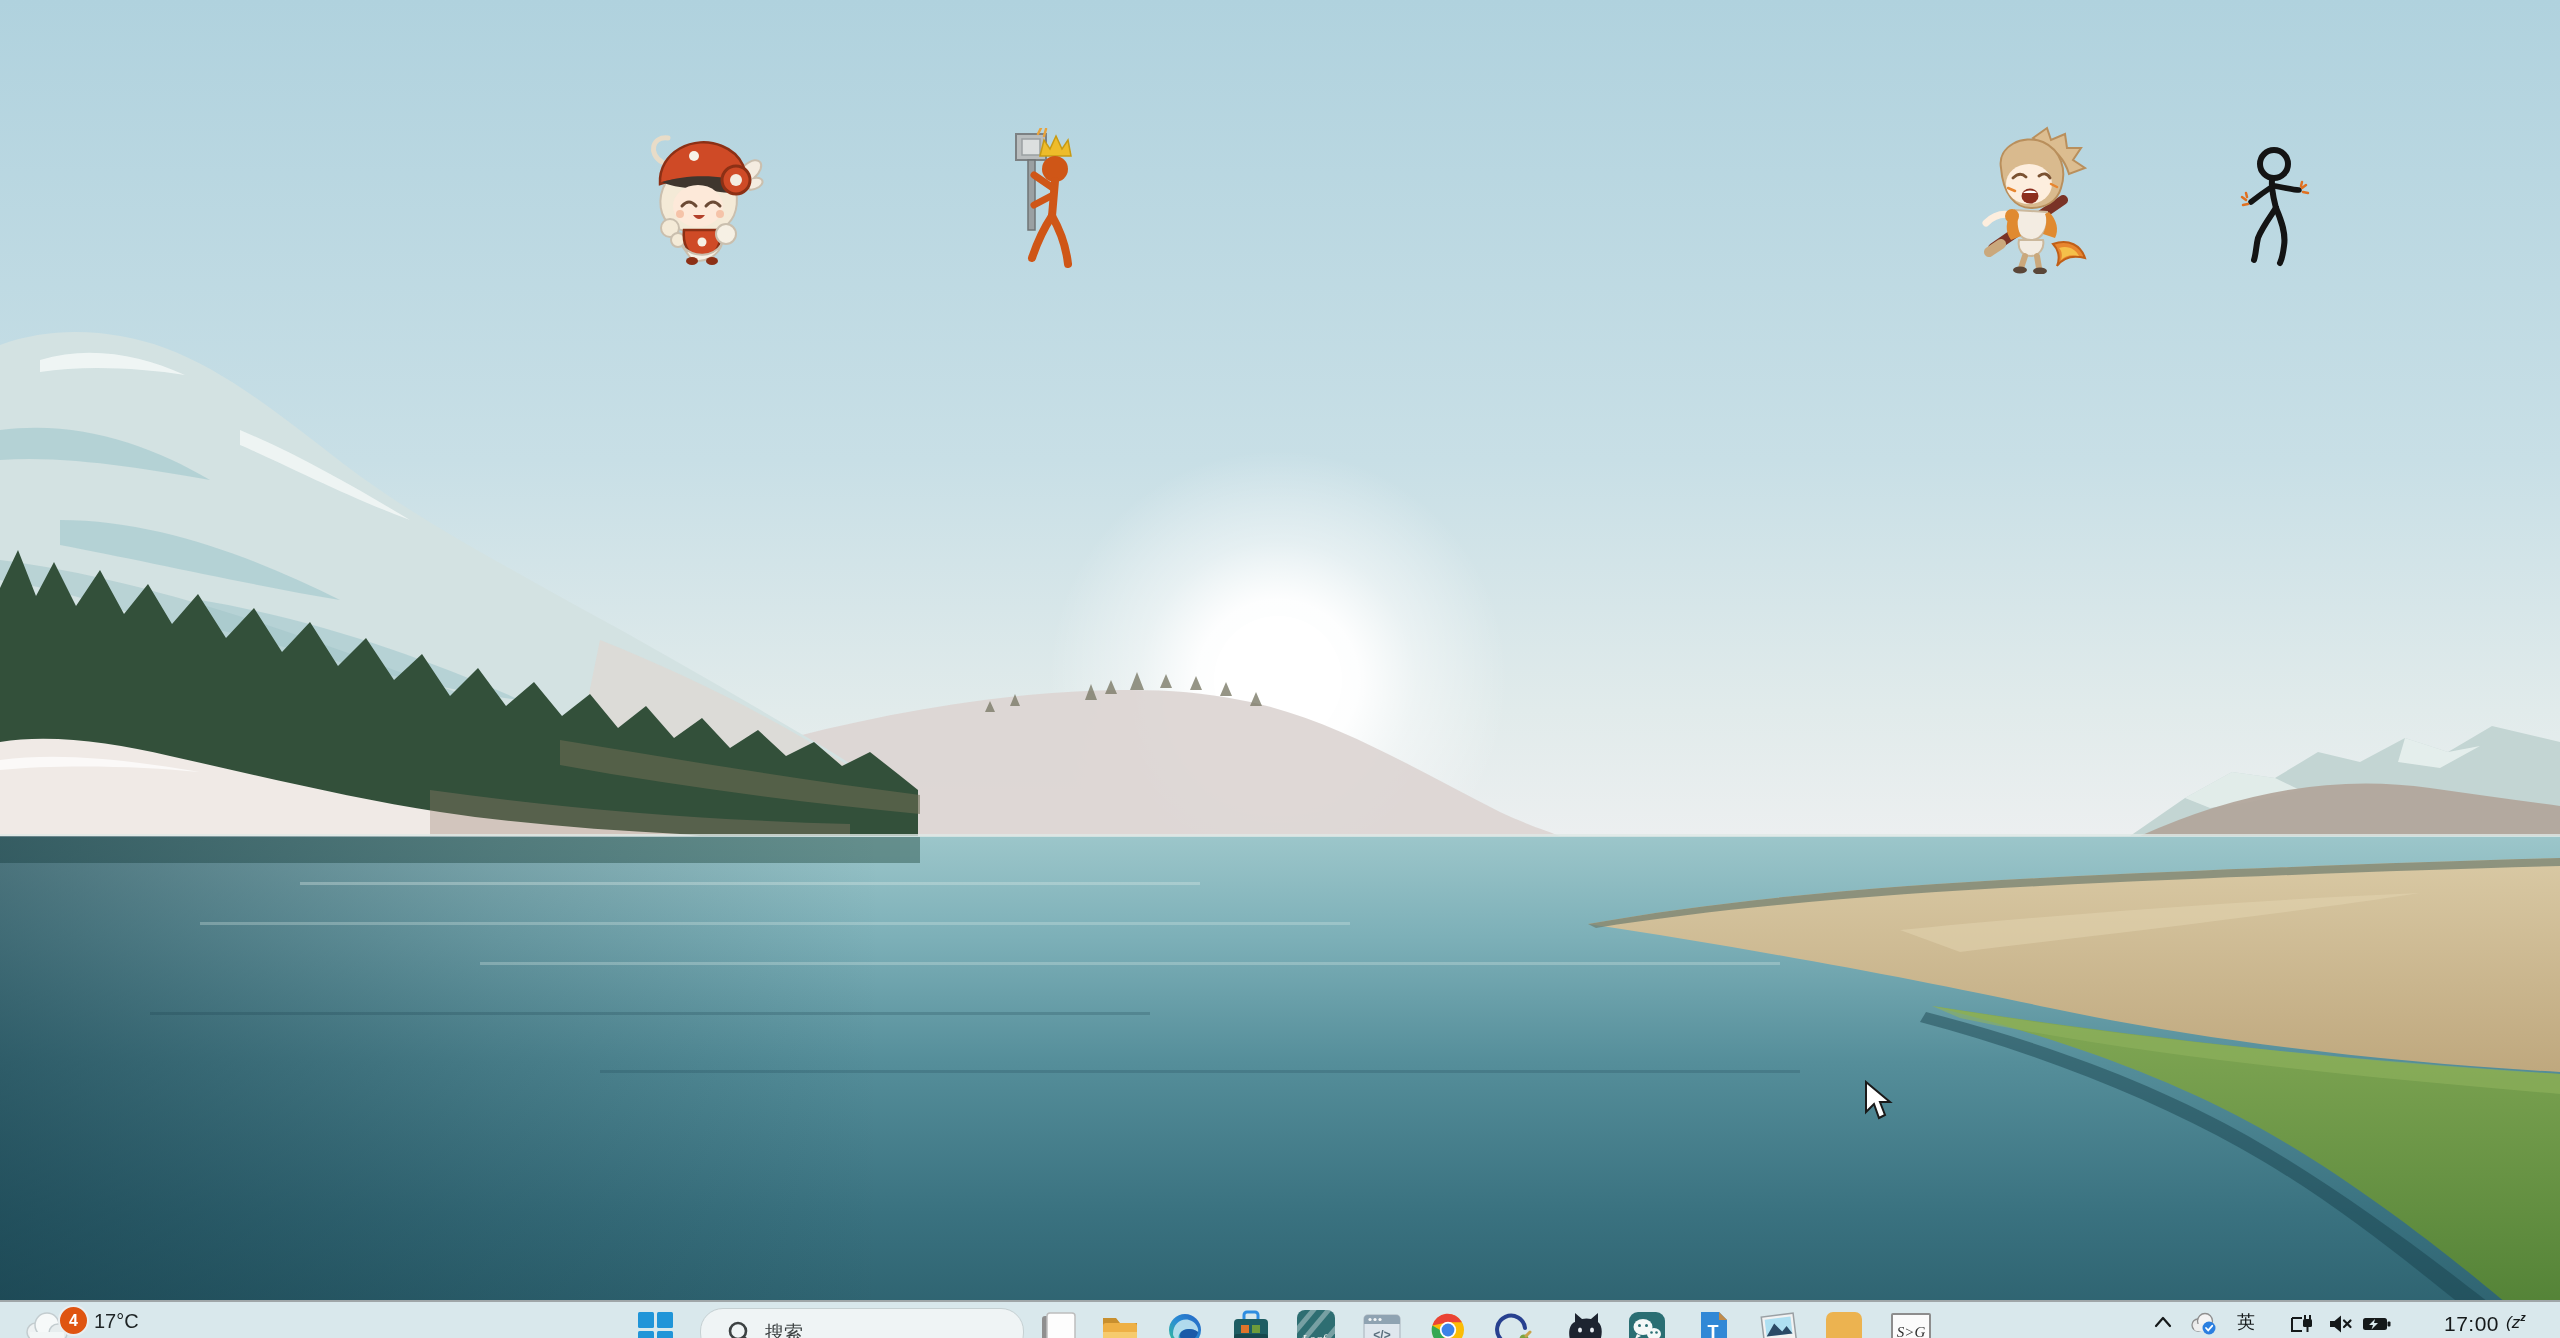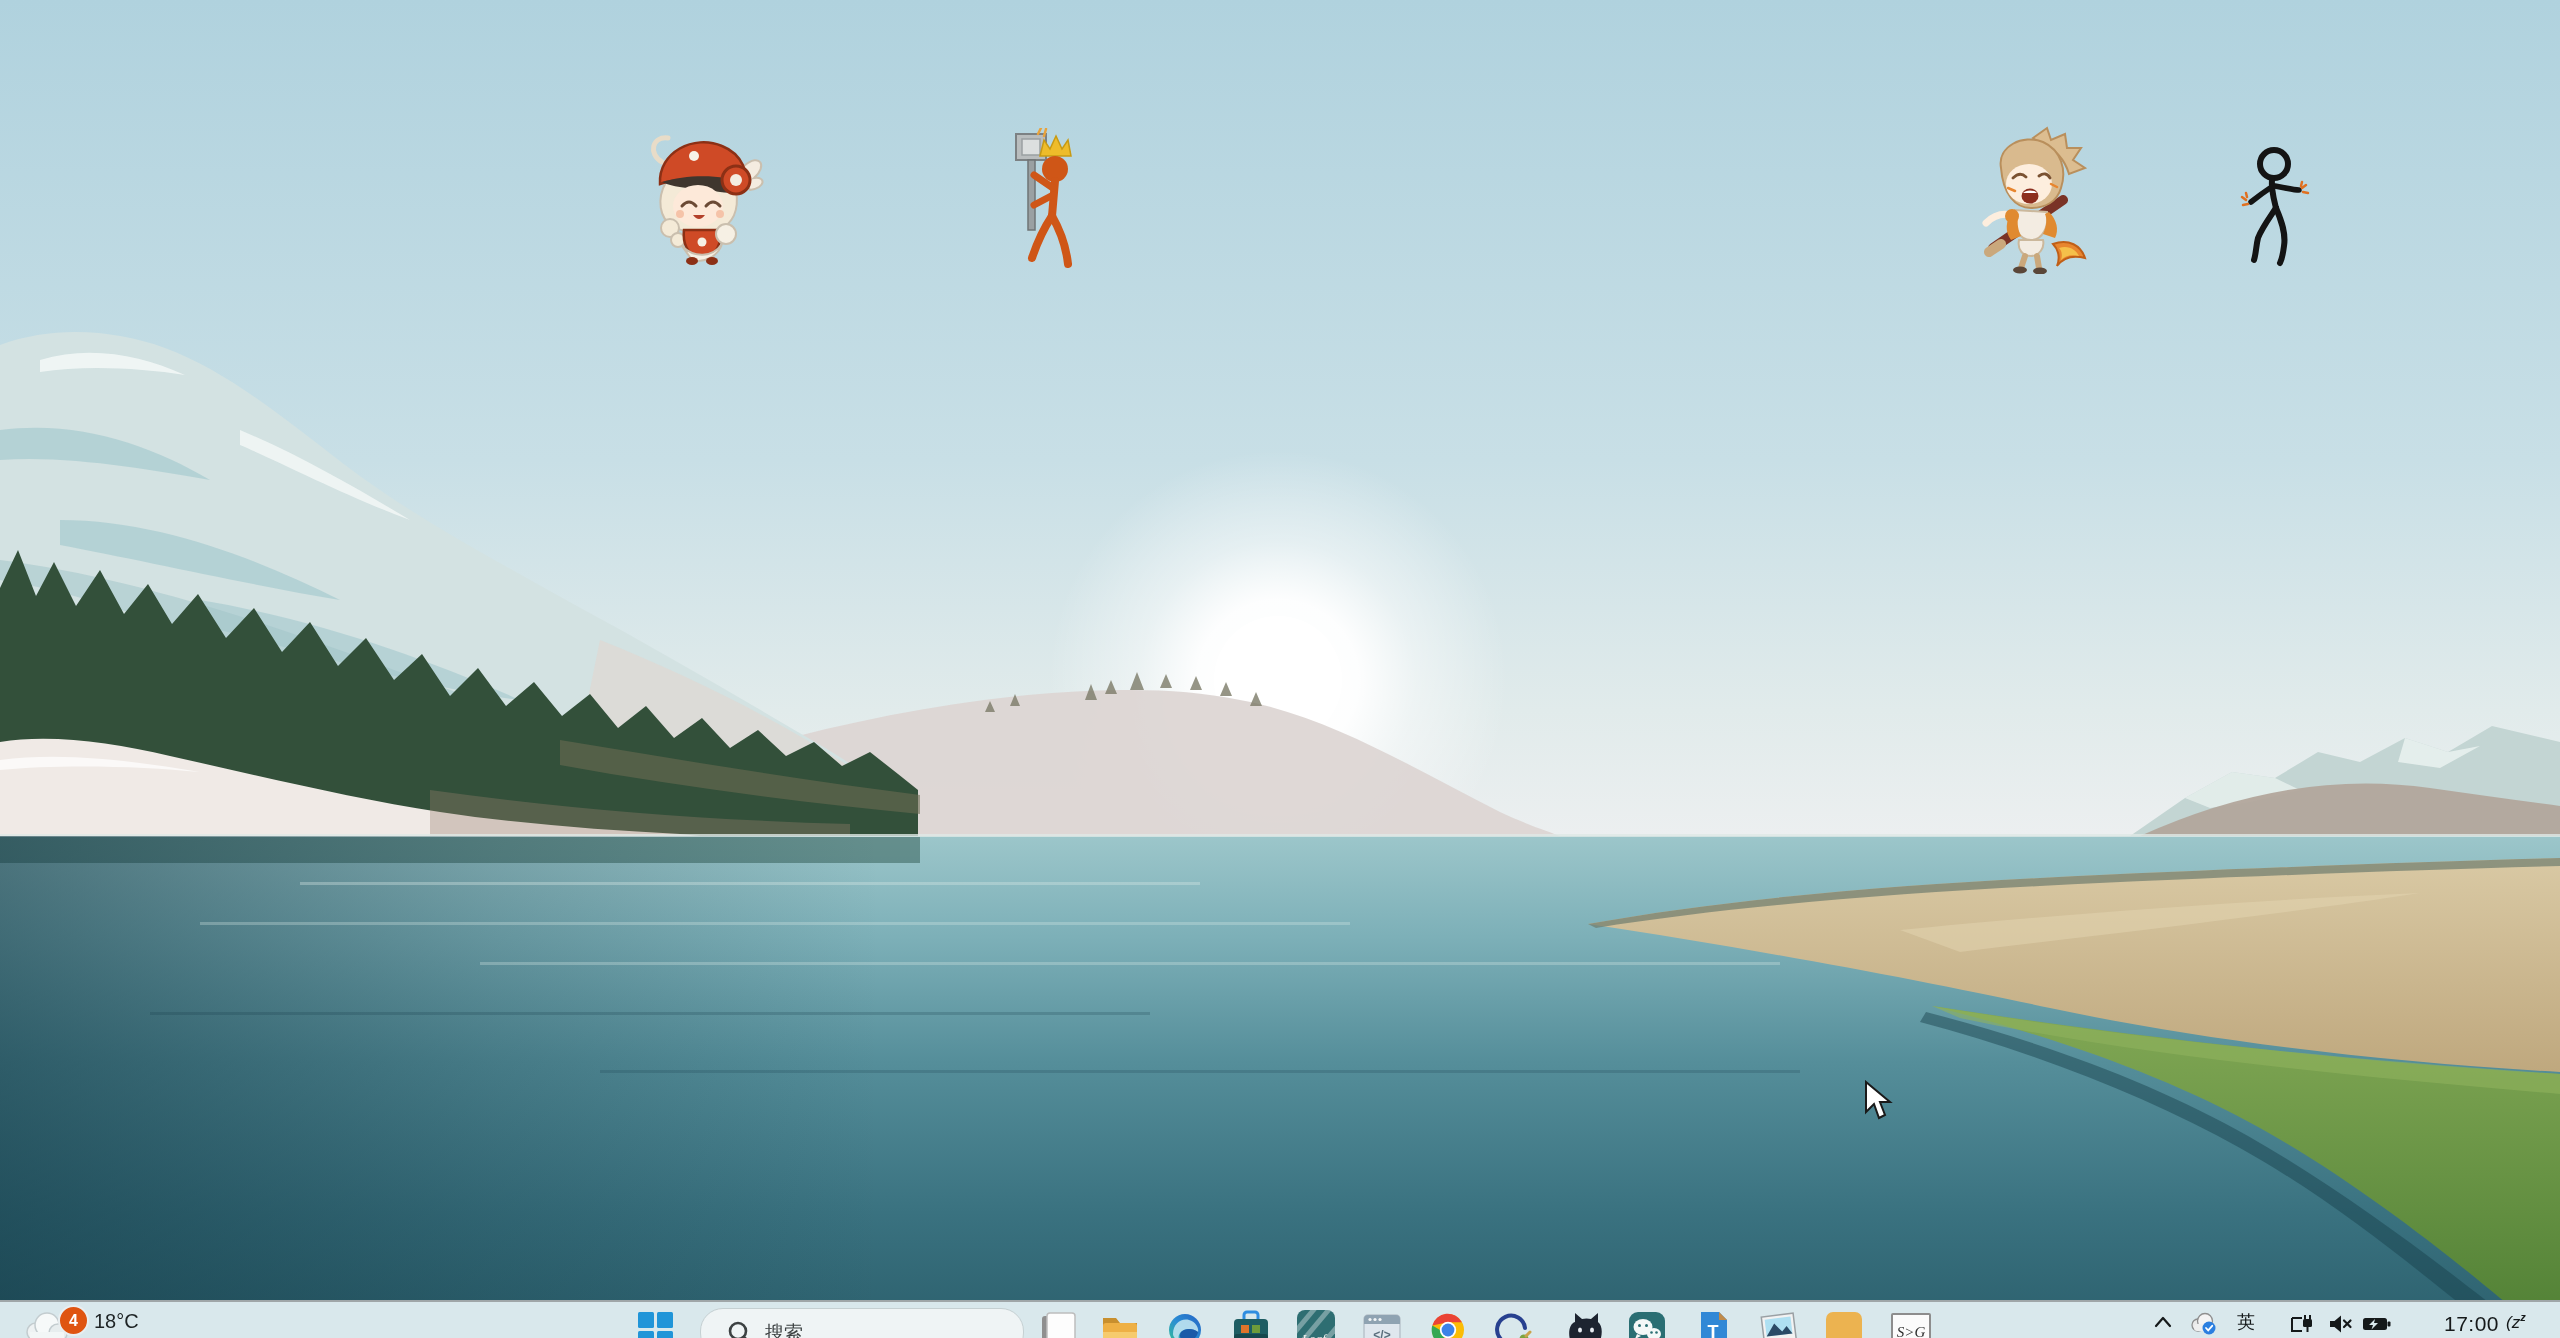--- a/index.html
+++ b/index.html
@@ -219,21 +219,21 @@
   <div class="taskbar">
 
     <div class="tb-abs widgets">
       <svg class="cloud-svg" width="48" height="34" viewBox="0 0 48 34">
         <circle cx="14" cy="22" r="9" fill="#eef2f3" stroke="#c3cccf" stroke-width="1.5"></circle>
         <circle cx="25" cy="15" r="12" fill="#f6f9f9" stroke="#c3cccf" stroke-width="1.5"></circle>
         <circle cx="36" cy="23" r="9" fill="#e7edee" stroke="#c3cccf" stroke-width="1.5"></circle>
         <rect x="8" y="22" width="34" height="12" fill="#f2f6f6"></rect>
       </svg>
       <div class="badge">4</div>
-      <div class="temp">18°C</div>
+      <div class="temp">17°C</div>
     </div>
 
     <div class="tb-abs start">
       <div class="sq" style="left:0;top:0;"></div>
       <div class="sq" style="left:19px;top:0;"></div>
       <div class="sq" style="left:0;top:19px;"></div>
       <div class="sq" style="left:19px;top:19px;"></div>
     </div>
 
     <div class="tb-abs search-pill">

